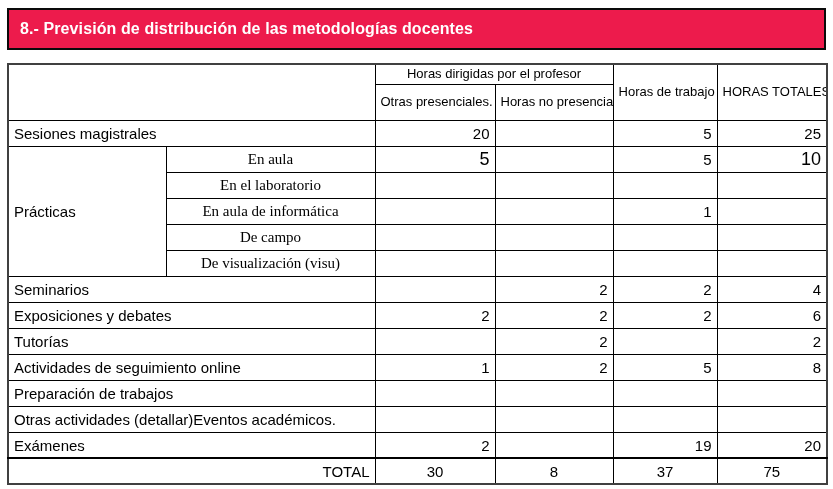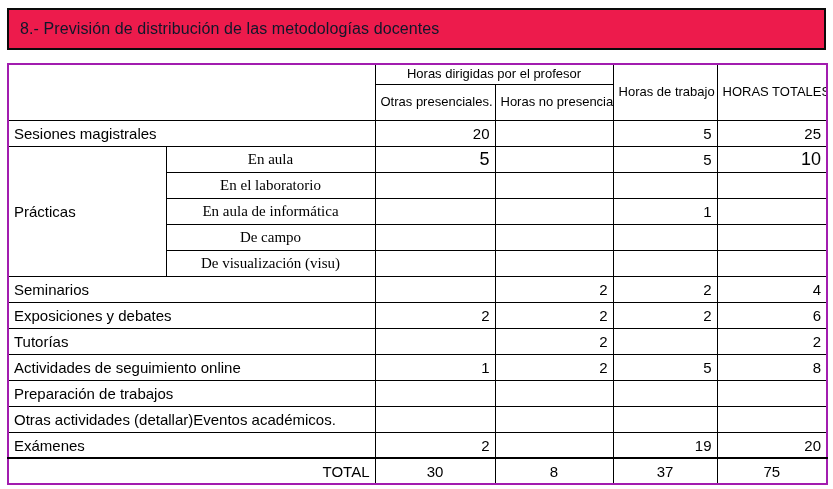--- a/index.html
+++ b/index.html
@@ -21,30 +21,30 @@
     width: 819px;
     height: 42px;
     background: #ED1B4C;
     border: 2px solid #0a0a0a;
     display: flex;
     align-items: center;
     padding-left: 11px;
     margin-bottom: 13px;
   }
   .banner .title {
-    color: #0f172a;
+    color: #ffffff;
     font-size: 16px;
-    font-weight: normal;
+    font-weight: bold;
     letter-spacing: 0.1px;
   }
   table.methodology {
     border-collapse: collapse;
     width: 819px;
     table-layout: fixed;
-    border: 2px solid #a21caf;
+    border: 2px solid #404040;
     font-size: 15px;
   }
   table.methodology td {
     border: 1px solid #000000;
     padding: 2px 5px;
     overflow: hidden;
     white-space: nowrap;
   }
   tr.h1 { height: 20px; }
   tr.h2 { height: 36px; }

